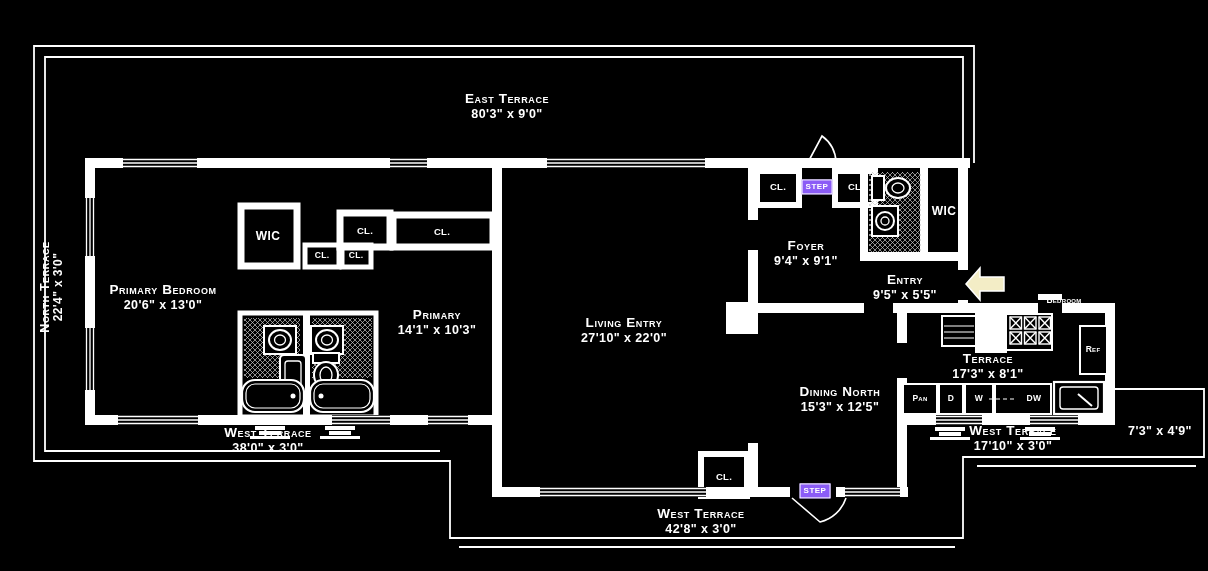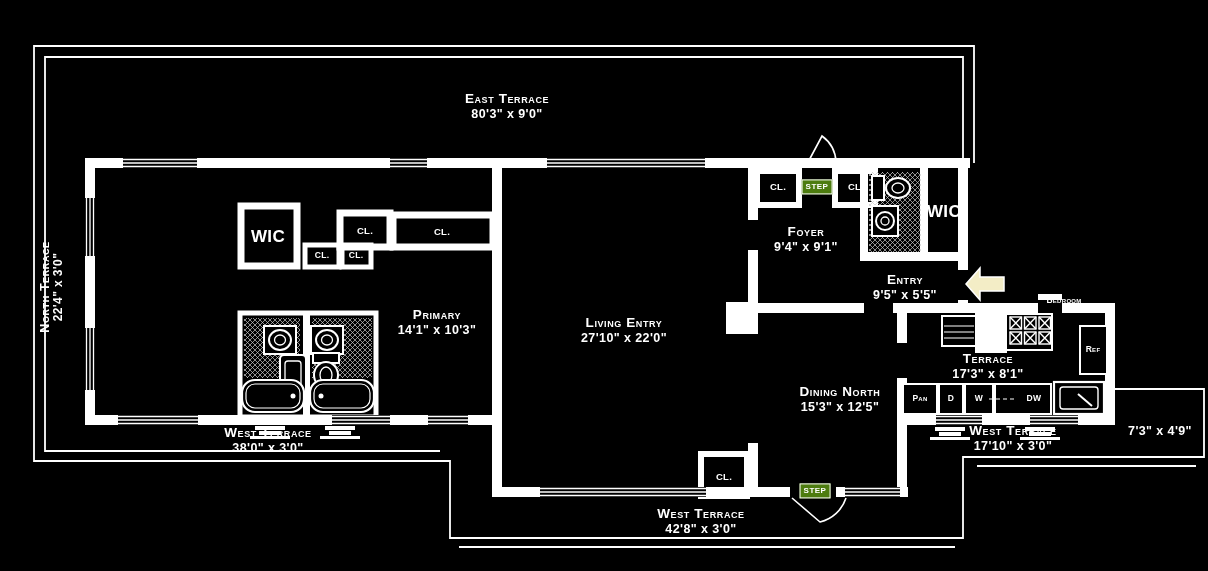--- a/index.html
+++ b/index.html
@@ -11,25 +11,25 @@
   .lbl{
     position:absolute;transform:translate(-50%,-50%);
     text-align:center;line-height:1.15;white-space:nowrap;
     font-weight:bold;color:#fff;z-index:5;
   }
   .lbl .nm{font-size:13.5px;font-variant:small-caps;letter-spacing:.6px;}
   .lbl .dm{font-size:12.5px;letter-spacing:.4px;}
   .vert{transform:translate(-50%,-50%) rotate(-90deg);}
   .vert .nm{font-size:12.5px;}
   .vert .dm{font-size:12px;}
-  .sm{font-size:17px;font-variant:small-caps;letter-spacing:.4px;}
+  .sm{font-size:12px;font-variant:small-caps;letter-spacing:.4px;}
   .tn{font-size:9.5px;font-variant:small-caps;letter-spacing:.3px;}
   .xs{font-size:8.5px;font-variant:small-caps;letter-spacing:.3px;}
   .boxed{
-    border:1.5px solid #fff;background:#4d7c0f;padding:2px 3px;
+    border:1.5px solid #fff;background:#8b5cf6;padding:2px 3px;
     font-size:8px;letter-spacing:.5px;z-index:6;
   }
 </style>
 </head>
 <body>
 
 <div class="plan">
 
   <svg width="1208" height="571" viewBox="0 0 1208 571">
     <defs>
@@ -247,20 +247,24 @@
   <div class="lbl" style="left:507px;top:106px">
     <div class="nm">East Terrace</div>
     <div class="dm">80'3" x 9'0"</div>
   </div>
 
   <div class="lbl vert" style="left:52px;top:287px">
     <div class="nm">North Terrace</div>
     <div class="dm">22'4" x 3'0"</div>
   </div>
 
+  <div class="lbl" style="left:163px;top:297px">
+    <div class="nm">Primary Bedroom</div>
+    <div class="dm">20'6" x 13'0"</div>
+  </div>
 
   <div class="lbl sm" style="left:268px;top:237px">
     <div>WIC</div>
   </div>
 
   <div class="lbl tn" style="left:365px;top:231px">
     <div>CL.</div>
   </div>
   <div class="lbl tn" style="left:442px;top:232px">
     <div>CL.</div>
@@ -275,21 +279,21 @@
   <div class="lbl" style="left:437px;top:322px">
     <div class="nm">Primary</div>
     <div class="dm">14'1" x 10'3"</div>
   </div>
 
   <div class="lbl" style="left:624px;top:330px">
     <div class="nm">Living Entry</div>
     <div class="dm">27'10" x 22'0"</div>
   </div>
 
-  <div class="lbl" style="left:806px;top:239px">
+  <div class="lbl" style="left:806px;top:253px">
     <div class="nm">Foyer</div>
     <div class="dm">9'4" x 9'1"</div>
   </div>
 
   <div class="lbl tn" style="left:778px;top:187px">
     <div>CL.</div>
   </div>
   <div class="lbl boxed" style="left:817px;top:187px">
     <div>STEP</div>
   </div>

